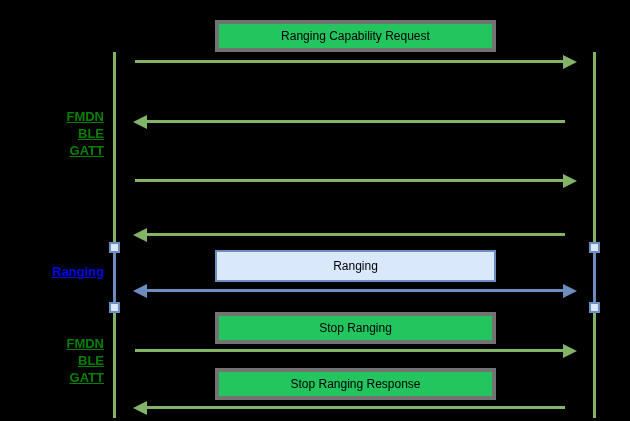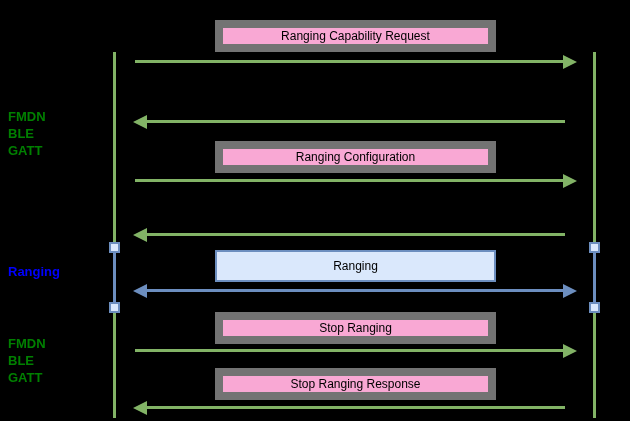--- a/index.html
+++ b/index.html
@@ -12,29 +12,29 @@
 
   .blue-seg{position:absolute;top:247px;height:61px;width:3px;background:#6c8ebf;}
   .blue-seg.left{left:113px;}
   .blue-seg.right{left:593px;}
 
   .handle{position:absolute;width:11px;height:11px;box-sizing:border-box;
           background:#dae8fc;border:2px solid #6c8ebf;}
   .handle.hl{left:109px;} .handle.hr{left:589px;}
   .handle.top{top:242px;} .handle.bottom{top:302px;}
 
-  .side-label{position:absolute;left:8px;width:96px;text-align:left;
-              font-weight:bold;font-size:13px;line-height:17px;}
+  .side-label{position:absolute;left:8px;width:96px;text-align:right;
+              font-weight:bold;font-size:13px;line-height:17px;text-decoration:underline;}
   .side-label.green{color:#008000;}
   .side-label.blue{color:#0000FF;}
 
   .msg-box{position:absolute;left:215px;width:281px;height:32px;box-sizing:border-box;
            display:flex;align-items:center;justify-content:center;
            font-size:12px;color:#000;text-align:center;}
-  .msg-box.green{background:#f9a8d4;border:8px solid #737373;}
+  .msg-box.green{background:#22c55e;border:4px solid #737373;}
   .msg-box.blue{background:#dae8fc;border:2px solid #6c8ebf;}
 
   .msg-arrow{position:absolute;left:133px;width:444px;height:14px;}
   .msg-arrow .line{position:absolute;top:5px;height:3px;left:0;right:0;}
   .msg-arrow.green .line{background:#82b366;}
   .msg-arrow.blue .line{background:#6c8ebf;}
   .msg-arrow.arrow-right .line{left:2px;right:12px;}
   .msg-arrow.arrow-left .line{left:12px;right:12px;}
   .msg-arrow.arrow-both .line{left:12px;right:12px;}
   .head{position:absolute;top:0;width:0;height:0;
@@ -77,21 +77,20 @@
   <div class="msg-arrow green arrow-right" style="top:55px">
     <span class="line"></span>
     <span class="head head-right"></span>
   </div>
 
   <div class="msg-arrow green arrow-left" style="top:115px">
     <span class="line"></span>
     <span class="head head-left"></span>
   </div>
 
-  <div class="msg-box green" style="top:141px">Ranging Configuration</div>
   <div class="msg-arrow green arrow-right" style="top:174px">
     <span class="line"></span>
     <span class="head head-right"></span>
   </div>
 
   <div class="msg-arrow green arrow-left" style="top:228px">
     <span class="line"></span>
     <span class="head head-left"></span>
   </div>
 

